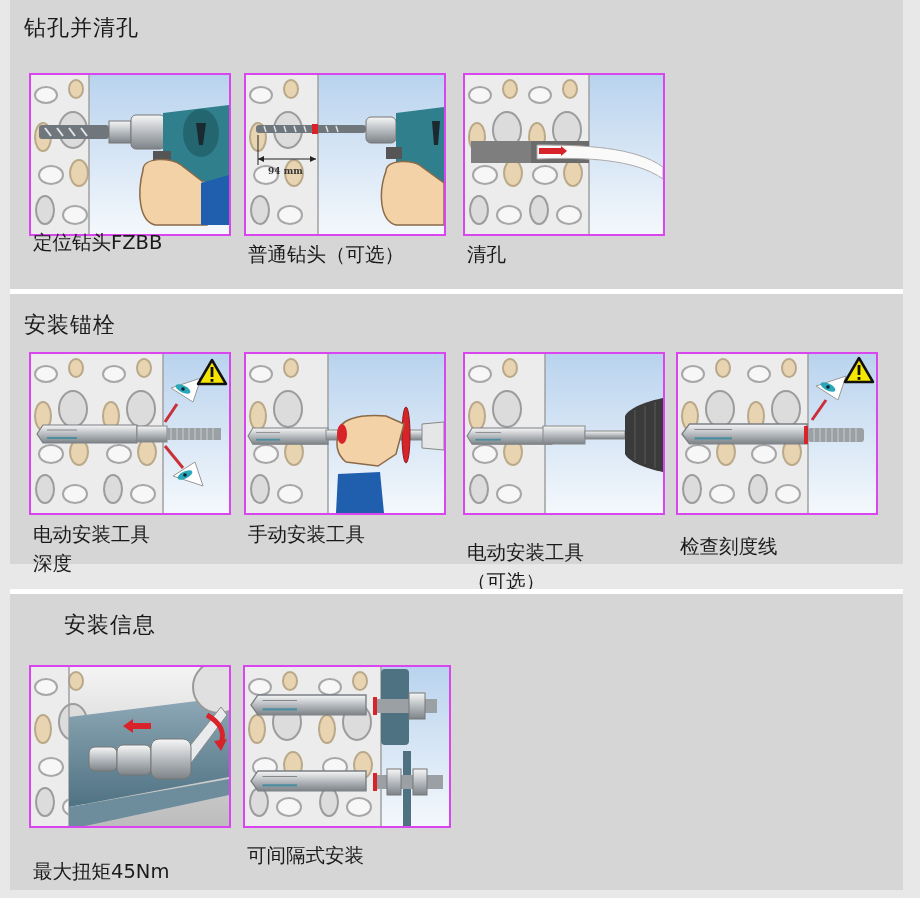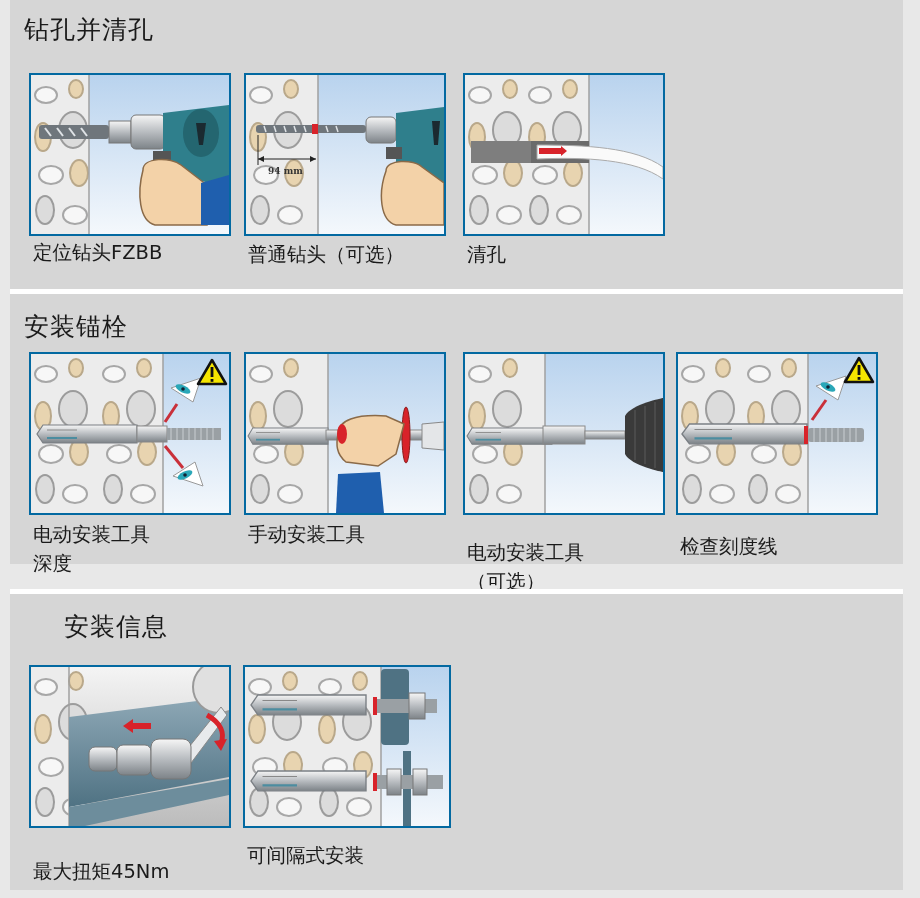--- a/index.html
+++ b/index.html
@@ -1,22 +1,22 @@
 <!DOCTYPE html>
 <html><head>
 <meta charset="utf-8">
 <style>
   html,body{margin:0;padding:0;}
   body{width:920px;height:898px;background:#e8e8e8;position:relative;overflow:hidden;
        font-family:"DejaVu Sans","Liberation Sans",sans-serif;color:#1a1a1a;}
   .section{position:absolute;left:10px;width:893px;background:#d6d6d6;}
   .sep{position:absolute;left:10px;width:893px;height:5px;background:#ffffff;}
-  .sec-title{position:absolute;left:14px;font-size:25px;letter-spacing:1px;color:#1a1a1a;white-space:nowrap;text-align:center;}
+  .sec-title{position:absolute;left:14px;font-size:22px;letter-spacing:1px;color:#1a1a1a;white-space:nowrap;text-align:center;}
   .card{position:absolute;width:202px;}
-  .pic{position:absolute;left:0;top:0;width:198px;height:159px;border:2px solid #0369a1;background:#84cc16;overflow:hidden;}
+  .pic{position:absolute;left:0;top:0;width:198px;height:159px;border:2px solid #d946ef;background:#84cc16;overflow:hidden;}
   .pic svg{display:block;width:198px;height:159px;}
   .cap{position:absolute;left:4px;font-size:19.5px;line-height:29px;color:#1a1a1a;white-space:pre-line;width:230px;}
 </style>
 </head>
 <body>
 
 <svg width="0" height="0" style="position:absolute">
   <defs>
     <linearGradient id="sky" x1="0" y1="0" x2="0" y2="1">
       <stop offset="0" stop-color="#b9d3ee"></stop>
@@ -79,21 +79,21 @@
         <rect x="78" y="46" width="22" height="22" fill="url(#metal)" stroke="#777"></rect>
         <rect x="100" y="40" width="34" height="34" rx="5" fill="url(#metal)" stroke="#777"></rect>
         <path d="M132,38 L198,30 L198,112 L132,98 Z" fill="#2f7f8c"></path>
         <ellipse cx="170" cy="58" rx="18" ry="24" fill="#246670"></ellipse>
         <path d="M165,48 L175,48 L172,70 L168,70 Z" fill="#1b2a30"></path>
         <rect x="122" y="76" width="18" height="12" fill="#555"></rect>
         <path d="M112,95 C112,82 140,82 150,90 L176,110 L176,150 L124,150 C108,146 106,118 112,95 Z" fill="#f3d2a8" stroke="#8a6a48" stroke-width="1.5"></path>
         <path d="M170,108 L198,100 L198,150 L170,150 Z" fill="#1f5fae"></path>
       </svg>
     </div>
-    <div class="cap" style="top:165px;">定位钻头FZBB</div>
+    <div class="cap" style="top:155px;">定位钻头FZBB</div>
   </div>
 
   <div class="card" style="left:234px;top:73px;">
     <div class="pic">
       <svg viewBox="0 0 198 159">
         <rect width="198" height="159" fill="url(#sky)"></rect>
         <rect x="0" y="0" width="72" height="159" fill="#ececec"></rect>
         <use href="#pebbles"></use>
         <line x1="72" y1="0" x2="72" y2="159" stroke="#a0a0a0" stroke-width="1.5"></line>
         <rect x="10" y="50" width="110" height="8" rx="3" fill="#6f767c"></rect>

